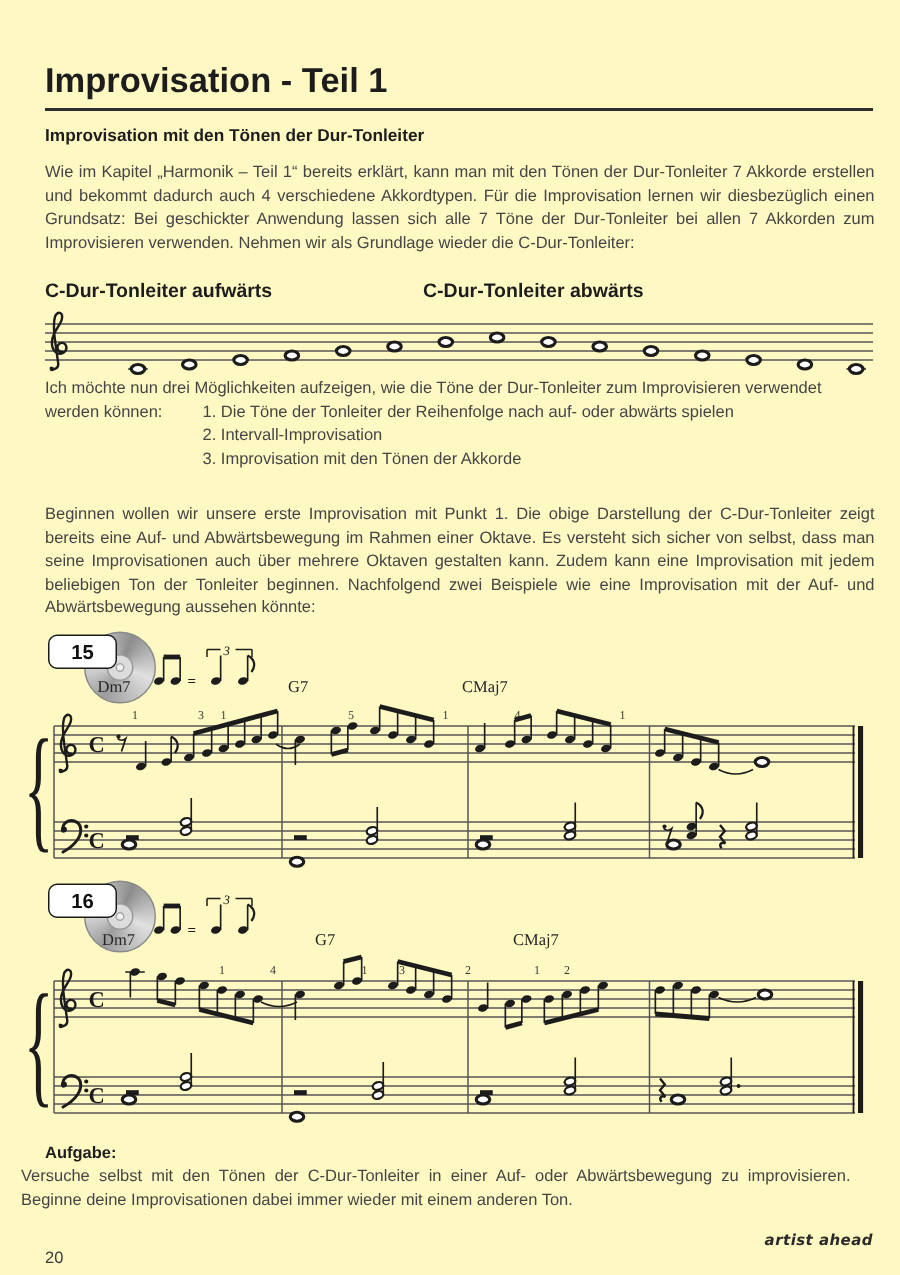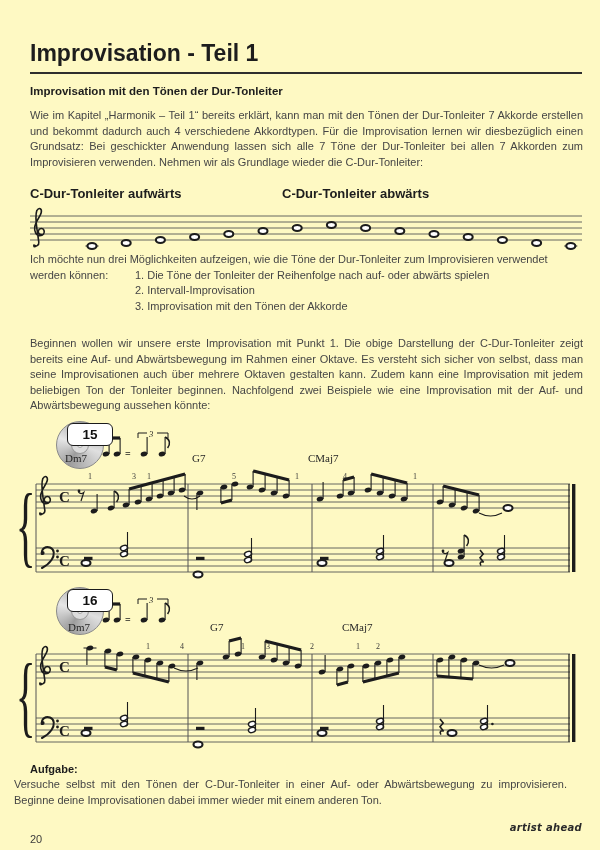--- a/index.html
+++ b/index.html
@@ -20,21 +20,21 @@
   .poss-item{line-height:15.5px;}
   .p2{left:30px;top:336px;width:553px;}
   .track{width:74px;height:48px;}
   .cd{position:absolute;left:24px;top:0;width:46px;height:46px;border-radius:50%;
       background:conic-gradient(from 210deg,#9c9c9c,#e6e6e6 22%,#8d8d8d 48%,#e0e0e0 72%,#9c9c9c);
       border:1px solid #8a8a8a;}
   .cd-ring{position:absolute;inset:14px;border-radius:50%;background:#dcdcdc;border:1px solid #999;}
   .cd-hole{position:absolute;inset:5px;border-radius:50%;background:#f2f2f2;border:1px solid #a8a8a8;}
   .plate{position:absolute;left:0;top:2px;width:44px;height:21px;background:#fff;border:1.6px solid #1b1b1b;
          border-radius:6px;display:flex;align-items:center;justify-content:center;z-index:2;
-         font-weight:bold;font-size:13.5px;color:#111;margin-left:35px;}
+         font-weight:bold;font-size:13.5px;color:#111;}
   .chords{left:0;top:0;width:600px;height:14px;}
   .chords span{position:absolute;font-family:"Liberation Serif",serif;font-size:11px;color:#262626;}
   .fings{width:558px;height:10px;}
   .fings span{position:absolute;font-family:"Liberation Serif",serif;font-size:8px;color:#3a3a3a;}
   .task-head{left:30px;top:763px;font-size:11px;font-weight:bold;color:#1d1d1d;}
   .task-text{left:14px;top:777px;width:553px;}
   .pageno{left:30px;top:820px;font-size:11px;color:#3c3c3c;margin-top:13px;}
   .publisher{left:400px;top:822px;width:182px;text-align:right;font-size:10px;font-weight:bold;
              font-style:italic;color:#2a2a2a;letter-spacing:0.3px;font-family:"DejaVu Sans",sans-serif;}
 </style>

